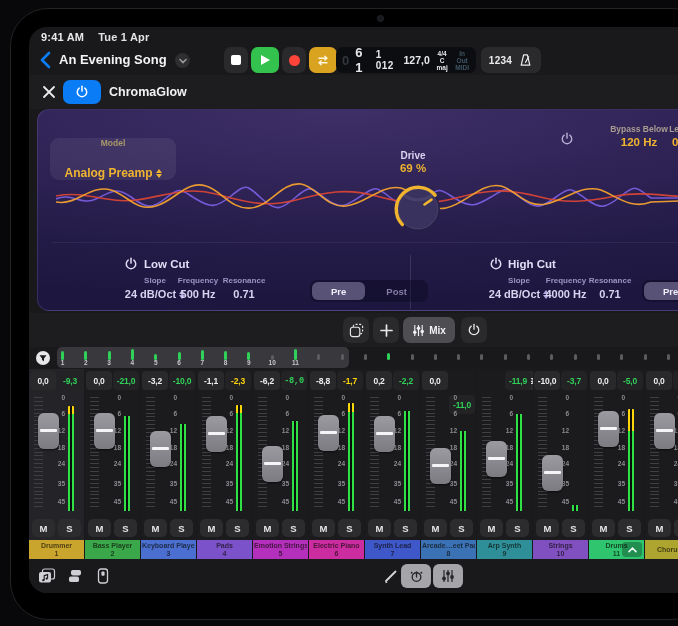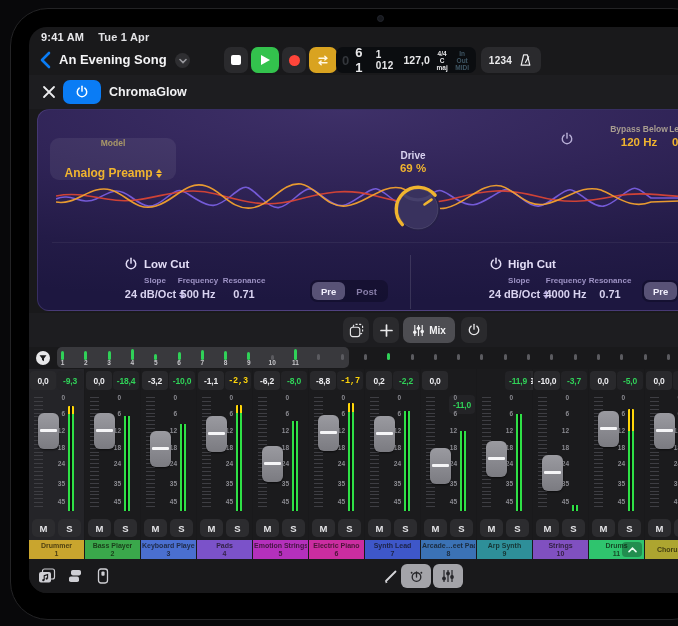--- a/index.html
+++ b/index.html
@@ -59,39 +59,39 @@
   .knob{left:351px;top:70px;width:58px;height:58px;z-index:3;}
   .waveform{left:18px;top:62px;width:650px;height:58px;z-index:1;}
   .hdivider{left:14px;top:132px;width:650px;height:1px;background:rgba(255,255,255,.06);}
   .vdivider{left:372px;top:145px;width:1px;height:54px;background:rgba(255,255,255,.12);}
   .cutpower{width:14px;height:14px;}
   .cuttitle{font-size:11.5px;font-weight:700;color:#e3ddf6;}
   .param{position:absolute;text-align:center;}
   .paramlabel{font-size:8px;font-weight:700;color:#9d92c4;}
   .paramval{font-size:11px;font-weight:700;color:#d9d3f0;margin-top:3px;display:flex;align-items:center;justify-content:center;gap:3px;}
   .prepost{position:absolute;height:22px;border-radius:7px;background:rgba(12,8,30,.45);display:flex;align-items:center;padding:2px;gap:2px;}
-  .ppbtn{height:18px;border-radius:6px;padding:0 9px;font-size:9.5px;font-weight:700;display:flex;align-items:center;color:#877da8;}
+  .ppbtn{height:18px;border-radius:6px;padding:0 19px;font-size:9.5px;font-weight:700;display:flex;align-items:center;color:#877da8;}
   .ppbtn.sel{background:#585276;color:#f1effc;}
   
   .mixtoolbar{left:0;top:286px;width:672px;height:34px;background:#1d1d20;}
   .mtbtn{top:4px;height:26px;border-radius:7px;background:#2a2a2d;display:flex;align-items:center;justify-content:center;color:#e8e8ea;}
   .mixsel{background:#4d4d52;gap:4px;font-size:10px;font-weight:700;color:#f2f2f4;}
   
   .overview{left:0;top:320px;width:672px;height:22px;}
   .filterbtn{left:3px;top:1px;width:22px;height:20px;border-radius:5px;display:flex;align-items:center;justify-content:center;}
   .ovwindow{left:28px;top:0;width:292px;height:21px;border-radius:5px;background:#39393d;}
   .ovtick{position:absolute;width:3px;border-radius:1.5px;}
   .ovlabel{position:absolute;font-size:6.5px;font-weight:700;color:#c7c7cb;text-align:center;width:12px;}
   
   .channel{position:absolute;top:342px;width:55px;height:190px;background:#1b1b1d;}
   .channel.sel{background:#242428;}
   .cell{position:absolute;top:2px;height:19px;width:26px;border-radius:4px;background:#29292c;
     display:flex;align-items:center;justify-content:center;font-size:8.5px;font-weight:700;letter-spacing:-.2px;color:#ededf0;}
   .cell.peak{background:#232326;}
-  .pk-green{color:#30d158;}.pk-yellow{color:#ffd60a;font-family:Liberation Mono, monospace;}
+  .pk-green{color:#30d158;}.pk-yellow{color:#ffd60a;}
   .ruler{position:absolute;left:5px;top:28px;width:9px;height:110px;
     background:repeating-linear-gradient(to bottom,#3e3e43 0 1px,transparent 1px 3.9px);}
   .scalelabel{position:absolute;width:22px;text-align:right;font-size:6.5px;font-weight:700;color:#8b8b91;line-height:8px;left:14px;}
   .fhandle{position:absolute;left:9px;width:21px;height:36px;border-radius:6px;
     background:linear-gradient(180deg,#9a9aa0,#7b7b81);box-shadow:0 1px 2px rgba(0,0,0,.6);}
   .fhandle:after{content:"";position:absolute;left:2px;right:2px;top:16px;height:2.5px;background:#f5f5f7;border-radius:1px;}
   .meter{position:absolute;left:39px;width:6px;}
   .msbtn{position:absolute;top:150px;width:23px;height:18px;border-radius:5px;background:#2c2c2f;
     display:flex;align-items:center;justify-content:center;font-size:9.5px;font-weight:700;color:#e4e4e7;}
   .tile{position:absolute;left:0;top:171px;width:55px;height:19px;display:flex;flex-direction:column;
@@ -383,21 +383,21 @@
           <div class="fhandle" style="top: 44px;"></div>
           <div class="msbtn" style="left: 3px;">M</div>
           <div class="msbtn" style="left: 29px;">S</div>
           <div class="tile" style="background: rgb(201, 165, 46);">
             <div class="tname">Drummer</div>
             <div class="tnum">1</div>
           </div>
         </div>
         <div class="channel" style="left: 56px;">
           <div class="cell" style="left: 1px;">0,0</div>
-          <div class="cell peak pk-green" style="left: 28px;">-18,4</div>
+          <div class="cell peak pk-green" style="left: 28px;">-21,0</div>
           <div class="ruler"></div>
           <div class="scalelabel" style="top: 25px;">0</div>
           <div class="scalelabel" style="top: 41px;">6</div>
           <div class="scalelabel" style="top: 58px;">12</div>
           <div class="scalelabel" style="top: 75px;">18</div>
           <div class="scalelabel" style="top: 91px;">24</div>
           <div class="scalelabel" style="top: 111px;">35</div>
           <div class="scalelabel" style="top: 129px;">45</div>
           <div class="meter" style="top: 47px; height: 95px; background: linear-gradient(90deg, rgb(47, 224, 70) 0px, rgb(47, 224, 70) 2px, rgb(11, 11, 12) 2px, rgb(11, 11, 12) 4px, rgb(47, 224, 70) 4px, rgb(47, 224, 70) 6px);"></div>
           <div class="fhandle" style="top: 44px;"></div>
@@ -444,21 +444,21 @@
           <div class="fhandle" style="top: 47px;"></div>
           <div class="msbtn" style="left: 3px;">M</div>
           <div class="msbtn" style="left: 29px;">S</div>
           <div class="tile" style="background: rgb(123, 82, 201);">
             <div class="tname">Pads</div>
             <div class="tnum">4</div>
           </div>
         </div>
         <div class="channel" style="left: 224px;">
           <div class="cell" style="left: 1px;">-6,2</div>
-          <div class="cell peak pk-green" style="left: 28px;">-8,0</div>
+          <div class="cell peak pk-green" style="left: 28px; font-family: Liberation Mono, monospace;">-8,0</div>
           <div class="ruler"></div>
           <div class="scalelabel" style="top: 25px;">0</div>
           <div class="scalelabel" style="top: 41px;">6</div>
           <div class="scalelabel" style="top: 58px;">12</div>
           <div class="scalelabel" style="top: 75px;">18</div>
           <div class="scalelabel" style="top: 91px;">24</div>
           <div class="scalelabel" style="top: 111px;">35</div>
           <div class="scalelabel" style="top: 129px;">45</div>
           <div class="meter" style="top: 52px; height: 90px; background: linear-gradient(90deg, rgb(47, 224, 70) 0px, rgb(47, 224, 70) 2px, rgb(11, 11, 12) 2px, rgb(11, 11, 12) 4px, rgb(47, 224, 70) 4px, rgb(47, 224, 70) 6px);"></div>
           <div class="fhandle" style="top: 77px;"></div>

